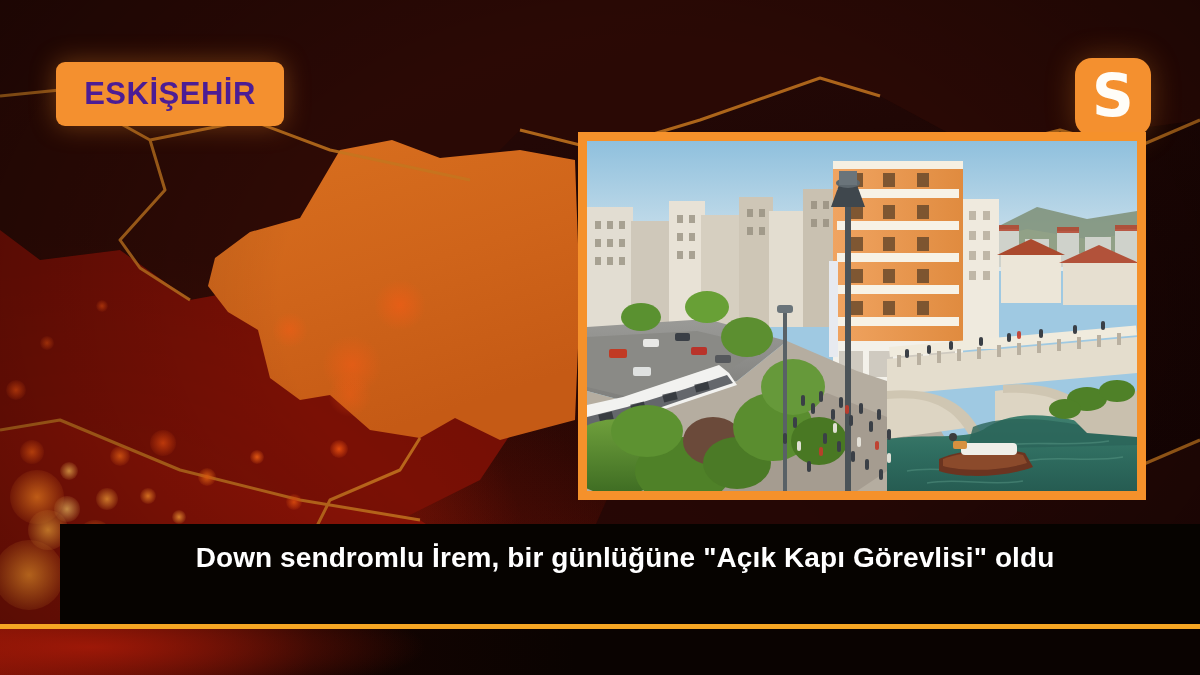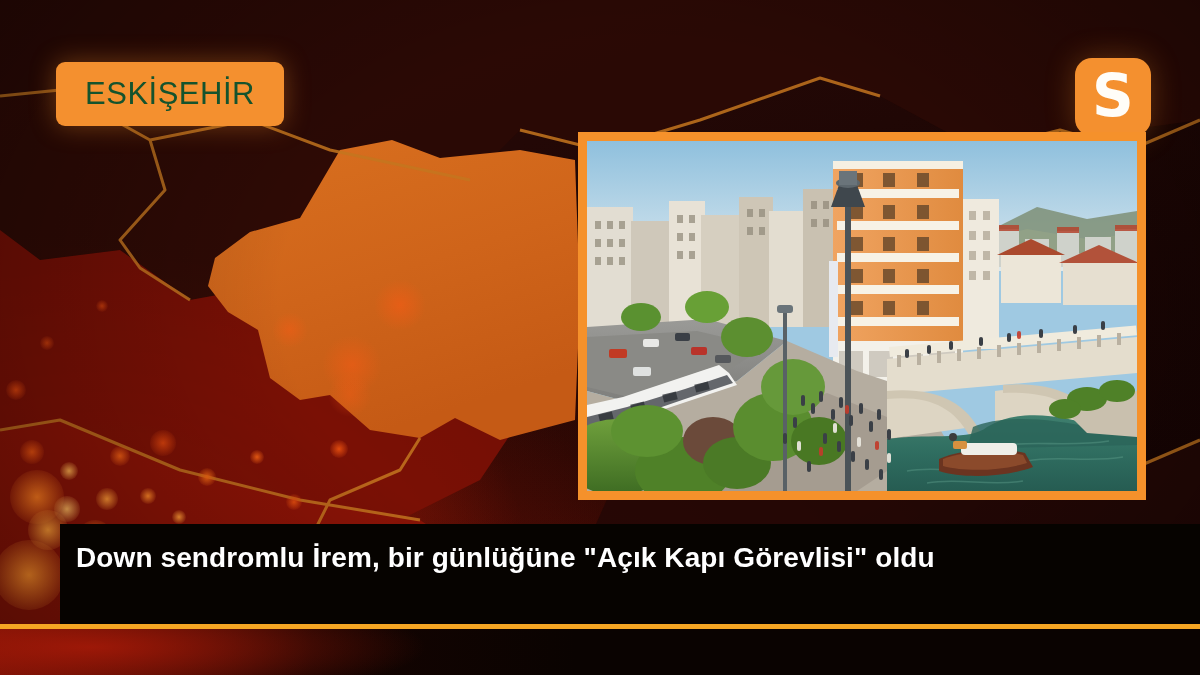--- a/index.html
+++ b/index.html
@@ -50,22 +50,22 @@
     height: 64px;
     border-radius: 9px;
     display: flex;
     align-items: center;
     justify-content: center;
     box-shadow: 0 0 26px rgba(255,150,40,0.35);
   }
   .badge-label {
     font-size: 31px;
     letter-spacing: 0.5px;
-    font-weight: 400;
-    color: #14532d;
+    font-weight: 700;
+    color: #4c1d95;
     white-space: nowrap;
   }
 
   
   .logo {
     position: absolute;
     left: 1075px;
     top: 58px;
     width: 76px;
     height: 78px;
@@ -106,20 +106,21 @@
   
   .headline-bar {
     position: absolute;
     left: 60px;
     top: 524px;
     width: 1140px;
     height: 104px;
     background: #060300;
     box-sizing: border-box;
     padding: 14px 26px 0 16px;
+    text-align: center;
   }
   .headline {
     font-size: 28px;
     font-weight: 700;
     line-height: 40px;
     color: #ffffff;
     letter-spacing: 0.1px;
     margin: 0;
   }
   .accent-line {

